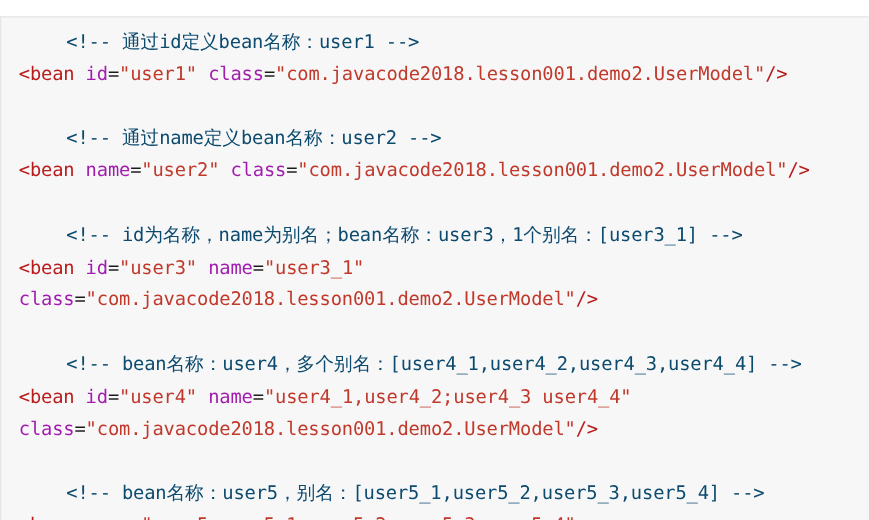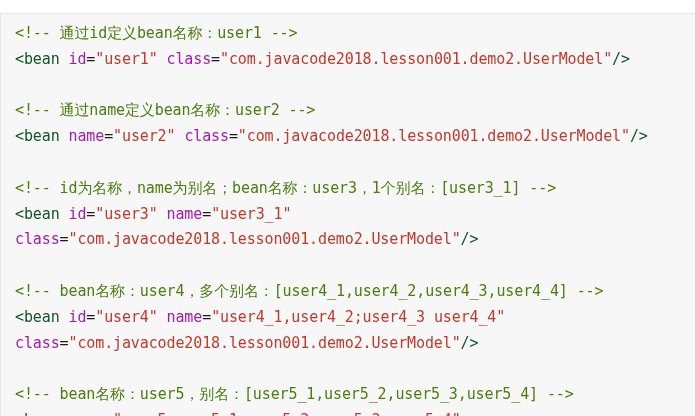--- a/index.html
+++ b/index.html
@@ -34,22 +34,22 @@
     height: 25.8px;
     white-space: pre;
     letter-spacing: -0.12px;
     color: #222222;
   }
   .code-line.blank {
     height: 25.8px;
   }
 
   
-  .tok-comment     { color: #4d7c0f; }
-  .tok-tag         { color: #14532d; }
+  .tok-comment     { color: #0c4a6e; margin-left: 38px; }
+  .tok-tag         { color: #b91c1c; }
   .tok-attr        { color: #a21caf; }
   .tok-punct       { color: #1a1a1a; }
   .tok-string      { color: #c0392b; }
   .tok-plain       { color: #222222; }
 </style>
 </head>
 <body>
 
 <pre id="code-block"><div class="code-line"><span class="tok-comment">&lt;!-- 通过id定义bean名称：user1 --&gt;</span></div><div class="code-line"><span class="tok-tag">&lt;bean</span><span class="tok-plain"> </span><span class="tok-attr">id</span><span class="tok-punct">=</span><span class="tok-string">"user1"</span><span class="tok-plain"> </span><span class="tok-attr">class</span><span class="tok-punct">=</span><span class="tok-string">"com.javacode2018.lesson001.demo2.UserModel"</span><span class="tok-tag">/&gt;</span></div><div class="code-line blank">&nbsp;</div><div class="code-line"><span class="tok-comment">&lt;!-- 通过name定义bean名称：user2 --&gt;</span></div><div class="code-line"><span class="tok-tag">&lt;bean</span><span class="tok-plain"> </span><span class="tok-attr">name</span><span class="tok-punct">=</span><span class="tok-string">"user2"</span><span class="tok-plain"> </span><span class="tok-attr">class</span><span class="tok-punct">=</span><span class="tok-string">"com.javacode2018.lesson001.demo2.UserModel"</span><span class="tok-tag">/&gt;</span></div><div class="code-line blank">&nbsp;</div><div class="code-line"><span class="tok-comment">&lt;!-- id为名称，name为别名；bean名称：user3，1个别名：[user3_1] --&gt;</span></div><div class="code-line"><span class="tok-tag">&lt;bean</span><span class="tok-plain"> </span><span class="tok-attr">id</span><span class="tok-punct">=</span><span class="tok-string">"user3"</span><span class="tok-plain"> </span><span class="tok-attr">name</span><span class="tok-punct">=</span><span class="tok-string">"user3_1"</span></div><div class="code-line"><span class="tok-attr">class</span><span class="tok-punct">=</span><span class="tok-string">"com.javacode2018.lesson001.demo2.UserModel"</span><span class="tok-tag">/&gt;</span></div><div class="code-line blank">&nbsp;</div><div class="code-line"><span class="tok-comment">&lt;!-- bean名称：user4，多个别名：[user4_1,user4_2,user4_3,user4_4] --&gt;</span></div><div class="code-line"><span class="tok-tag">&lt;bean</span><span class="tok-plain"> </span><span class="tok-attr">id</span><span class="tok-punct">=</span><span class="tok-string">"user4"</span><span class="tok-plain"> </span><span class="tok-attr">name</span><span class="tok-punct">=</span><span class="tok-string">"user4_1,user4_2;user4_3 user4_4"</span></div><div class="code-line"><span class="tok-attr">class</span><span class="tok-punct">=</span><span class="tok-string">"com.javacode2018.lesson001.demo2.UserModel"</span><span class="tok-tag">/&gt;</span></div><div class="code-line blank">&nbsp;</div><div class="code-line"><span class="tok-comment">&lt;!-- bean名称：user5，别名：[user5_1,user5_2,user5_3,user5_4] --&gt;</span></div><div class="code-line"><span class="tok-tag">&lt;bean</span><span class="tok-plain"> </span><span class="tok-attr">name</span><span class="tok-punct">=</span><span class="tok-string">"user5,user5_1,user5_2;user5_3 user5_4"</span></div></pre>
 

